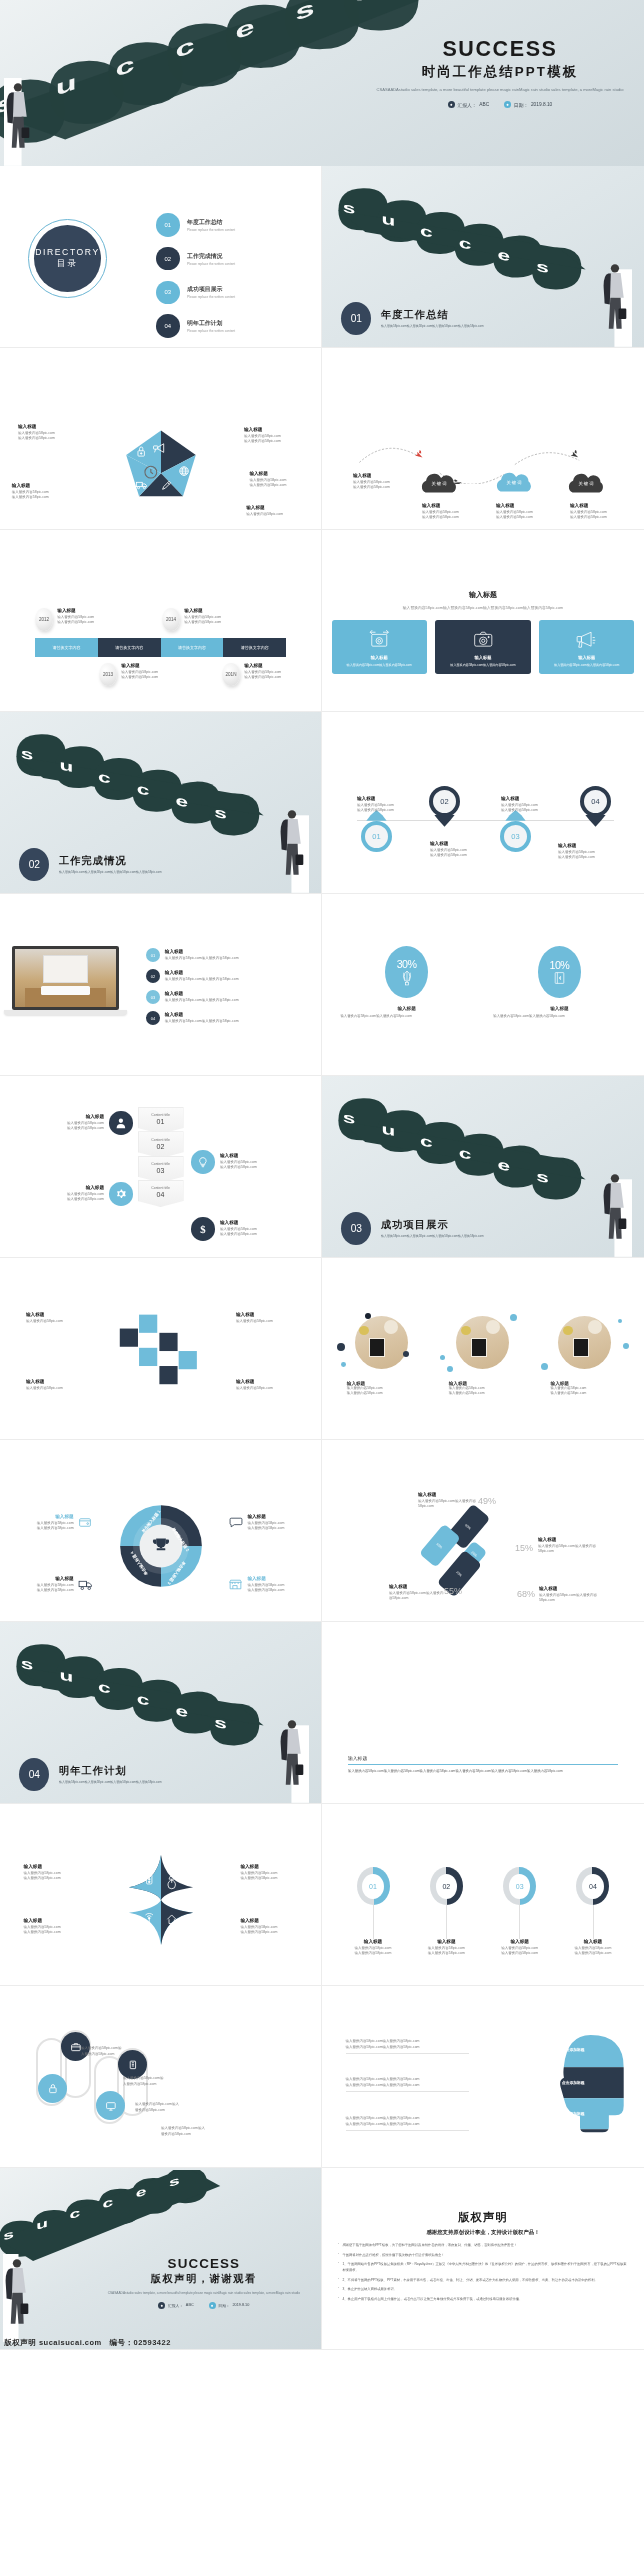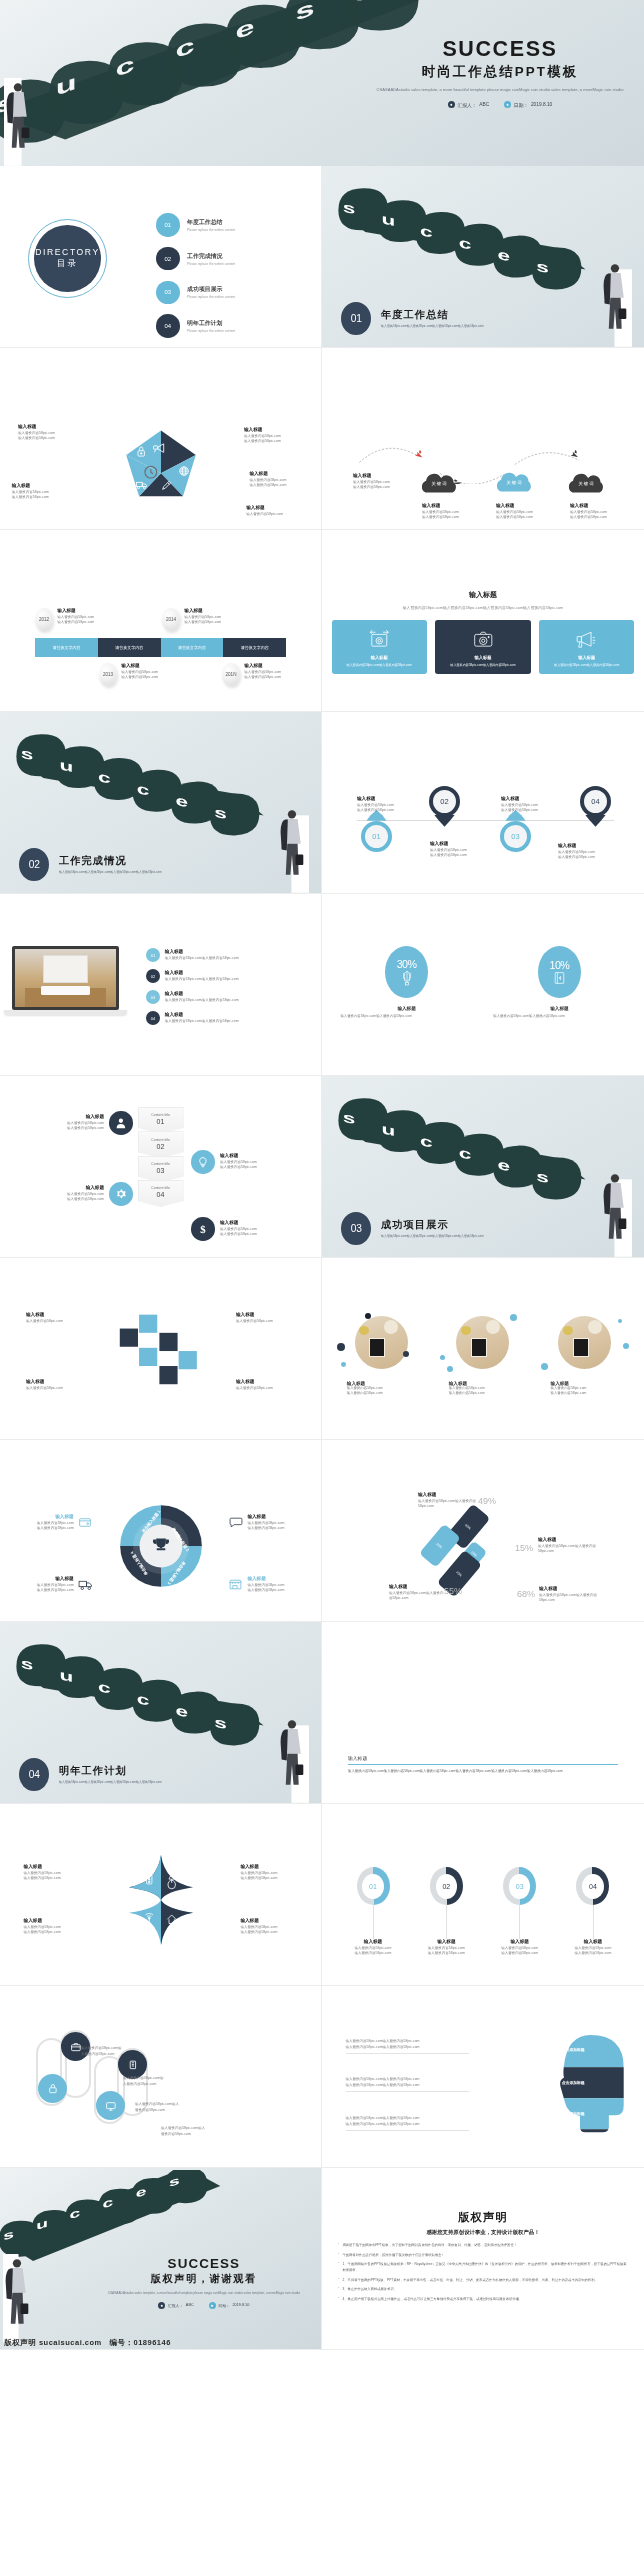--- a/index.html
+++ b/index.html
@@ -1199,21 +1199,21 @@
           </div>
       <div class="mi">
         <span class="dotico blue">●</span>
         <span>日期：</span>
             <span>2019.8.10</span>
           </div>
     </div>
   </div>
   <div class="wm">
     <span>版权声明 sucaisucai.com</span>
-    &nbsp;&nbsp;<span>编号：</span><span>01896146</span>
+    &nbsp;&nbsp;<span>编号：</span><span>02593422</span>
   </div>
 </div>
 
 <div class="slide">
   <div style="position:absolute;left:16px;right:16px;top:42px;">
     <div class="cp-h">版权声明</div>
     <div class="cp-s">感谢您支持原创设计事业，支持设计版权产品！</div>
     <div style="margin-top:7.5px;">
       <div class="cp-li">
             <b>·</b>

